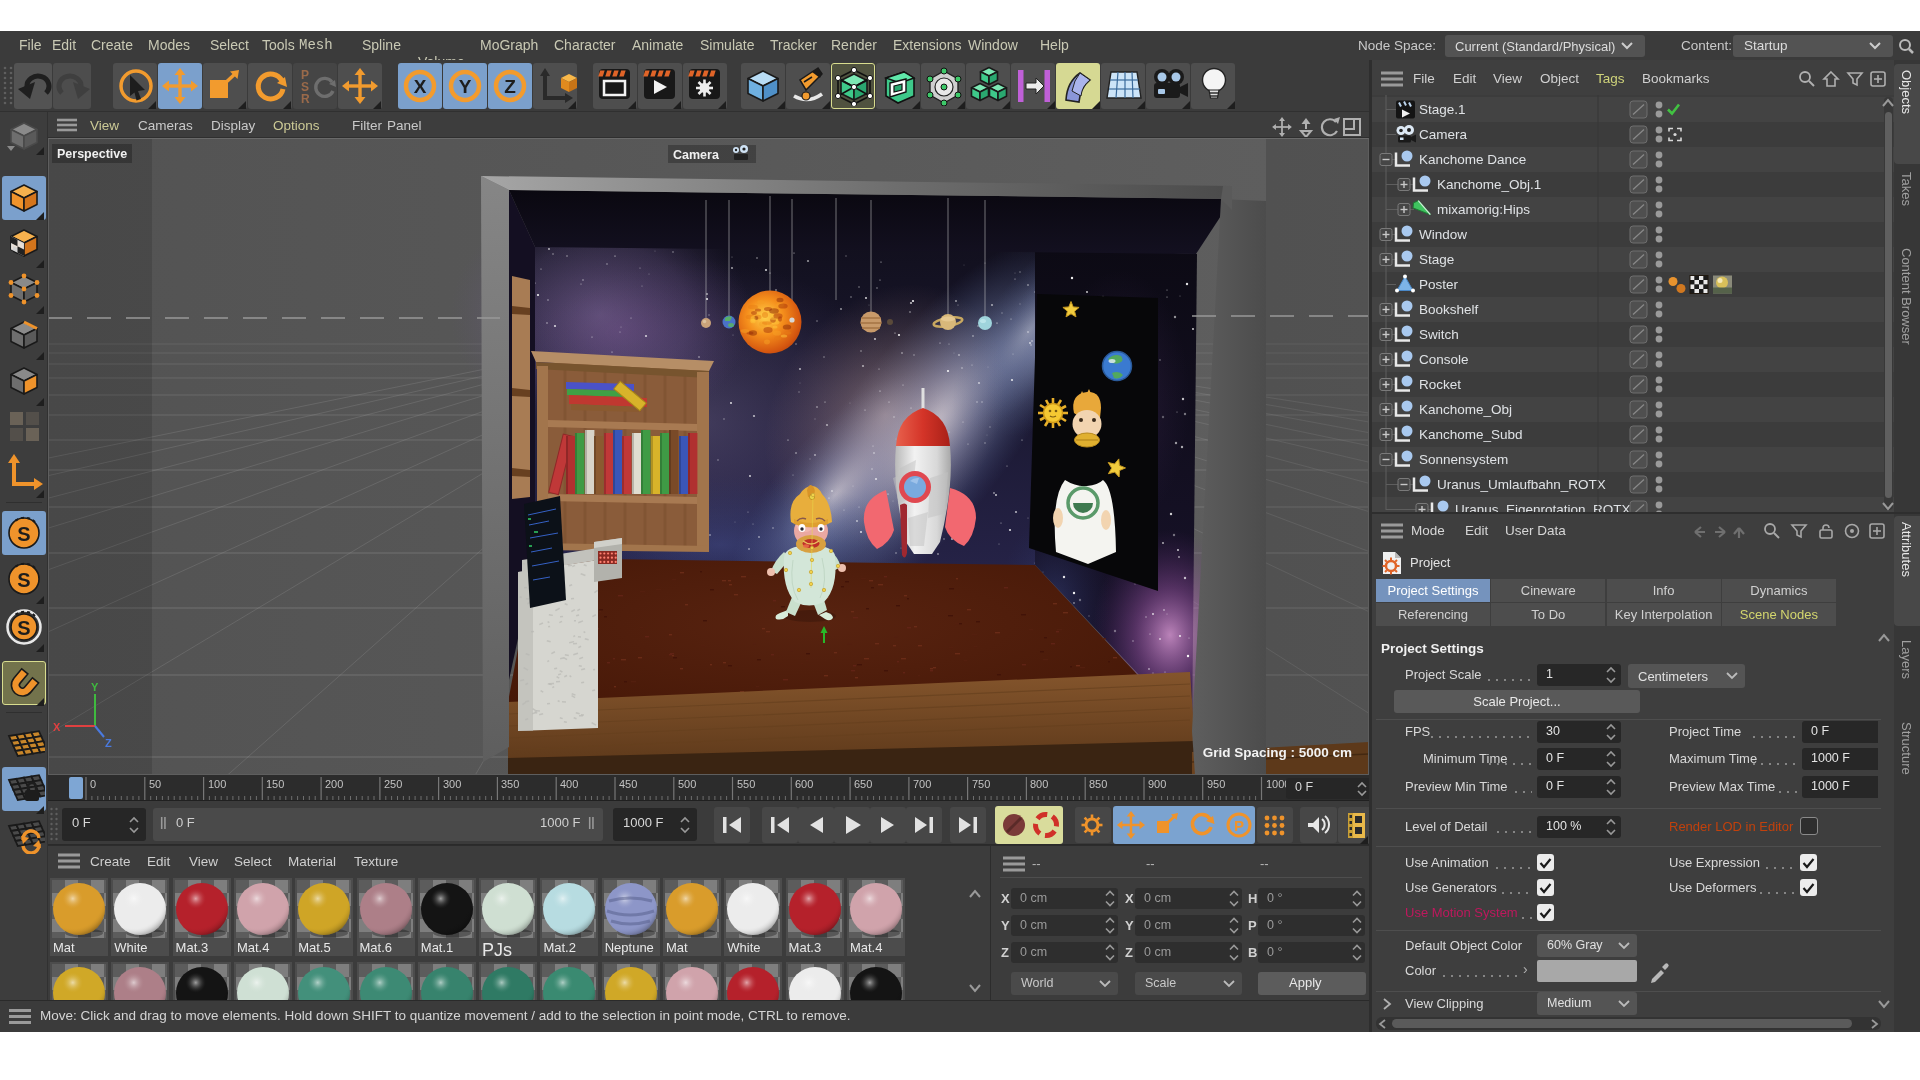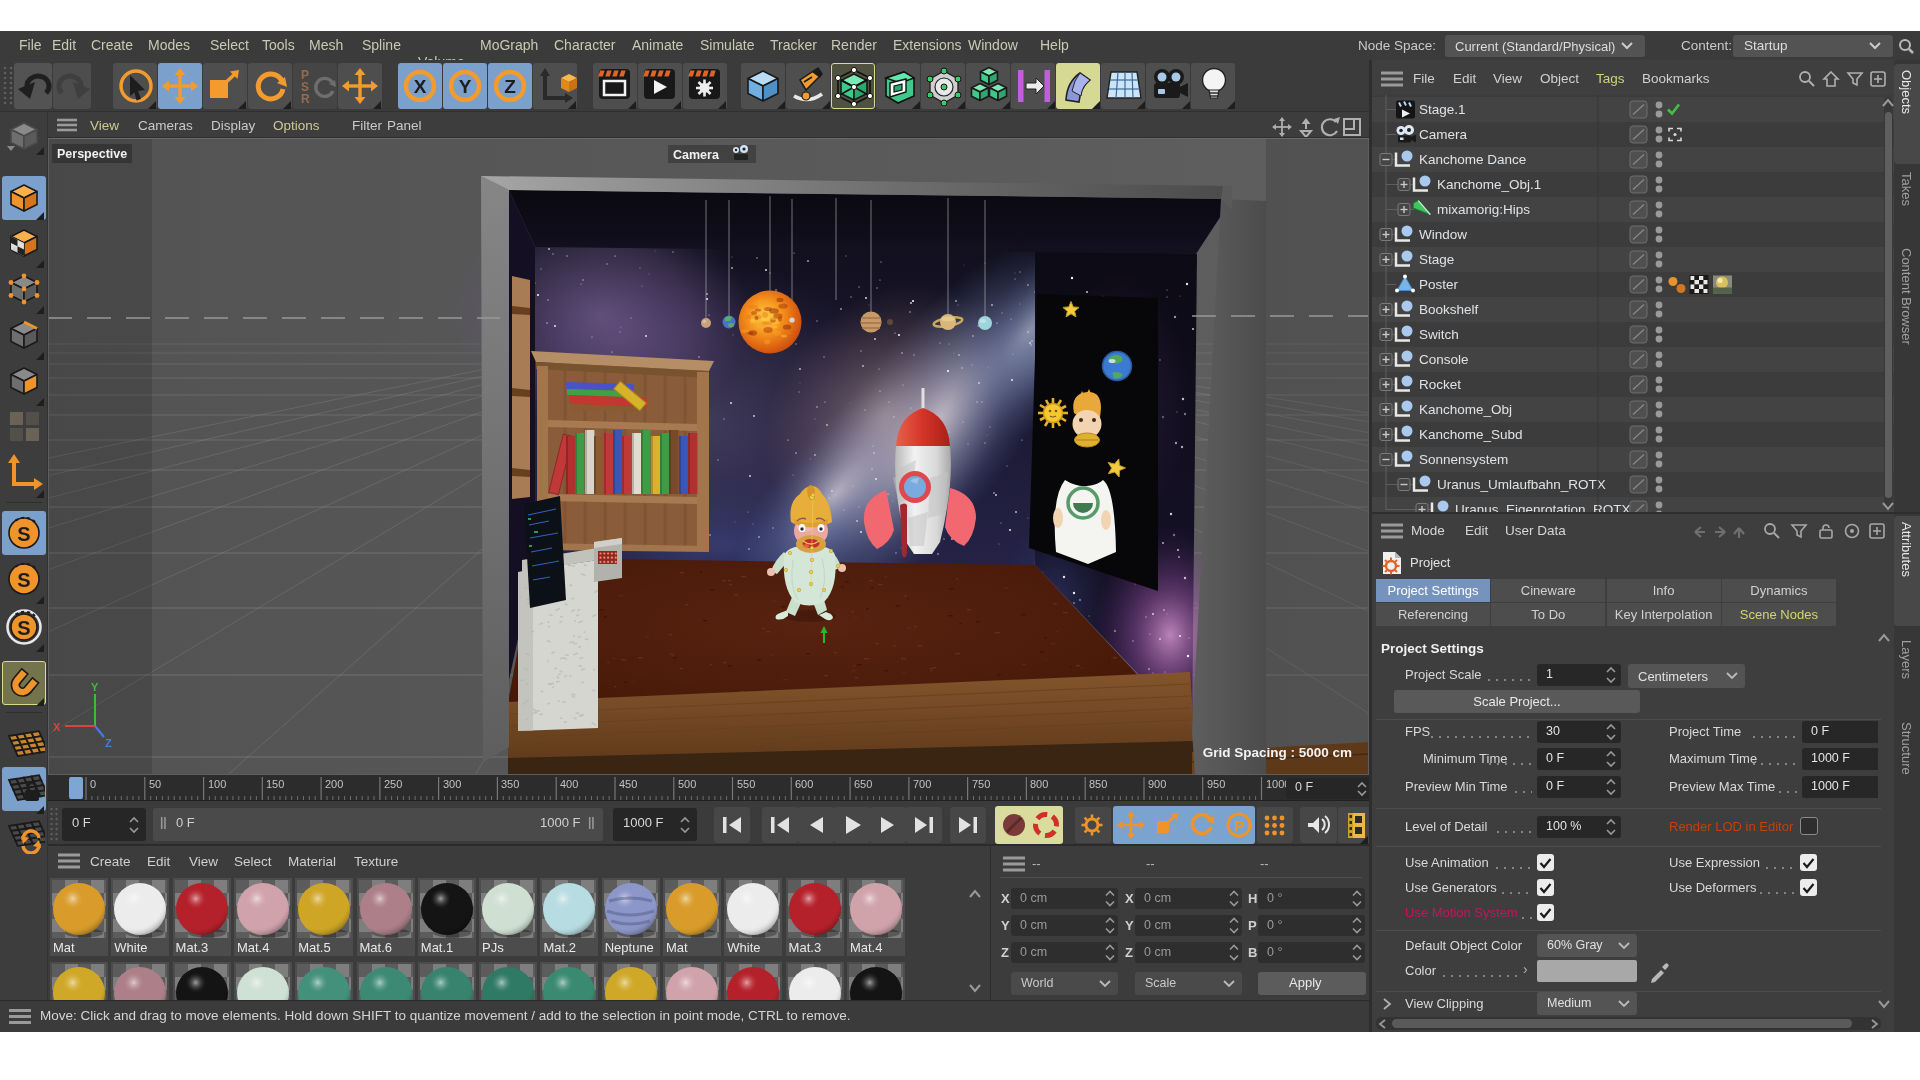--- a/index.html
+++ b/index.html
@@ -8,21 +8,21 @@
 .txt{position:absolute;white-space:nowrap;}
 </style></head><body>
 <div class="abs" style="left:0;top:31px;width:1920px;height:1001px;background:#3b3b3b;"></div>
 
 <div class="txt" style="left:19px;top:37px;font-size:14px;color:#c9c9b4;">File</div>
 <div class="txt" style="left:52px;top:37px;font-size:14px;color:#c9c9b4;">Edit</div>
 <div class="txt" style="left:91px;top:37px;font-size:14px;color:#c9c9b4;">Create</div>
 <div class="txt" style="left:148px;top:37px;font-size:14px;color:#c9c9b4;">Modes</div>
 <div class="txt" style="left:210px;top:37px;font-size:14px;color:#c9c9b4;">Select</div>
 <div class="txt" style="left:262px;top:37px;font-size:14px;color:#c9c9b4;">Tools</div>
-<div class="txt" style="left:309px;top:37px;font-size:14px;color:#c9c9b4;">Mesh</div>
+<div class="txt" style="left:299px;top:37px;font-size:14px;color:#c9c9b4;font-family:Liberation Mono, monospace;">Mesh</div>
 <div class="txt" style="left:362px;top:37px;font-size:14px;color:#c9c9b4;">Spline</div>
 <div class="txt" style="left:418px;top:37px;font-size:14px;color:#c9c9b4;margin-top:17px;">Volume</div>
 <div class="txt" style="left:480px;top:37px;font-size:14px;color:#c9c9b4;">MoGraph</div>
 <div class="txt" style="left:554px;top:37px;font-size:14px;color:#c9c9b4;">Character</div>
 <div class="txt" style="left:632px;top:37px;font-size:14px;color:#c9c9b4;">Animate</div>
 <div class="txt" style="left:700px;top:37px;font-size:14px;color:#c9c9b4;">Simulate</div>
 <div class="txt" style="left:770px;top:37px;font-size:14px;color:#c9c9b4;">Tracker</div>
 <div class="txt" style="left:831px;top:37px;font-size:14px;color:#c9c9b4;">Render</div>
 <div class="txt" style="left:893px;top:37px;font-size:14px;color:#c9c9b4;">Extensions</div>
 <div class="txt" style="left:968px;top:37px;font-size:14px;color:#c9c9b4;">Window</div>
@@ -2265,21 +2265,21 @@
     <rect x="52" y="26" width="13" height="13" fill="#5c5c5c"></rect>
     <rect x="13" y="39" width="13" height="13" fill="#5c5c5c"></rect>
     <rect x="39" y="39" width="13" height="13" fill="#5c5c5c"></rect>
     <rect x="0" y="52" width="13" height="13" fill="#5c5c5c"></rect>
     <rect x="26" y="52" width="13" height="13" fill="#5c5c5c"></rect>
     <rect x="52" y="52" width="13" height="13" fill="#5c5c5c"></rect>
     <ellipse cx="32" cy="53" rx="19" ry="4.5" fill="#000" opacity="0.3"></ellipse>
     <circle cx="27" cy="29" r="26" fill="#cfdfd2"></circle>
     <circle cx="27" cy="29" r="26" fill="url(#m479_878)"></circle>
   </svg>
-<div class="txt" style="left:482.09999999999997px;top:940px;font-size:13px;color:#e8e8e8;">PJs</div>
+<div class="txt" style="left:482.09999999999997px;top:940px;font-size:18px;color:#e8e8e8;">PJs</div>
 <div class="abs" style="left:540.4px;top:878px;width:58px;height:78px;background:#4c4c4c;"></div>
 <svg class="abs" style="left:542.4px;top:880px" width="54" height="58">
     <defs>
       <radialGradient id="m540_878" cx="0.38" cy="0.3" r="0.78">
         <stop offset="0" stop-color="#ffffff" stop-opacity="0.6"></stop>
         <stop offset="0.25" stop-color="#b7dce1" stop-opacity="0.1"></stop>
         <stop offset="0.72" stop-color="#b7dce1" stop-opacity="0"></stop>
         <stop offset="1" stop-color="#000" stop-opacity="0.5"></stop>
       </radialGradient>
     </defs>

